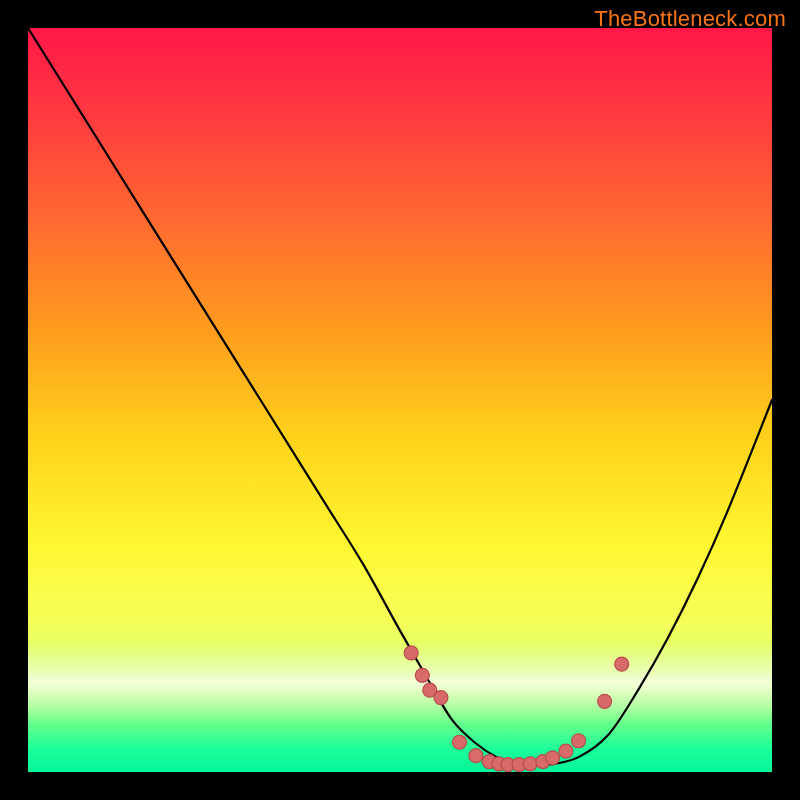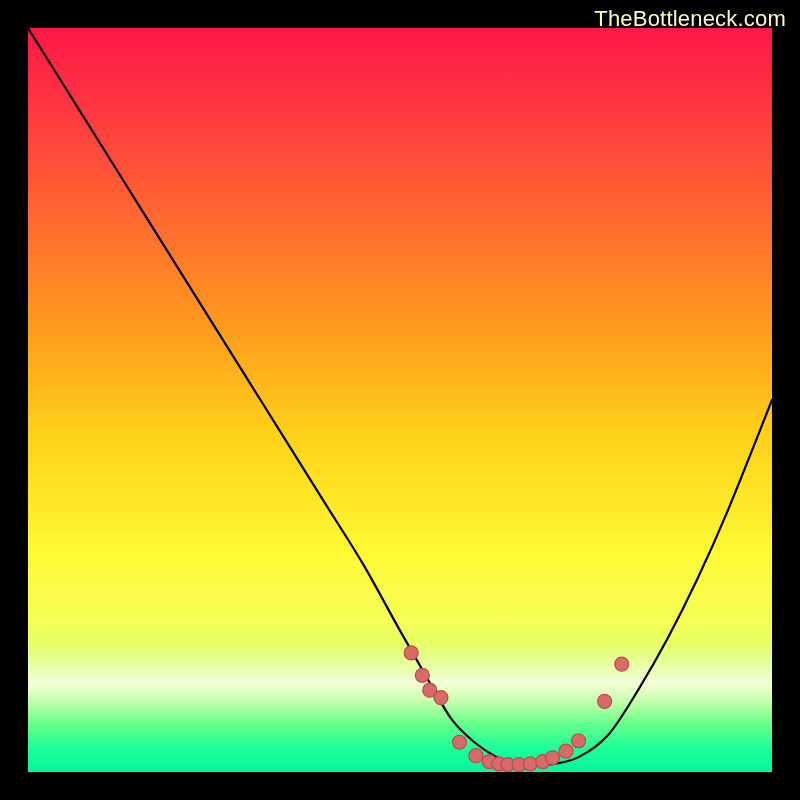--- a/index.html
+++ b/index.html
@@ -4,21 +4,21 @@
 <style>
   * { margin: 0; padding: 0; box-sizing: border-box; }
   html, body { width: 800px; height: 800px; overflow: hidden; background: #000; font-family: Arial, sans-serif; }
   .stage { position: relative; width: 800px; height: 800px; }
   .watermark {
     position: absolute;
     top: 6px;
     right: 14px;
     font-size: 22px;
     font-weight: 400;
-    color: #fef9c3;
+    color: #f97316;
     letter-spacing: 0.2px;
     z-index: 5;
     user-select: none;
   }
   .plot {
     position: absolute;
     left: 28px;
     top: 28px;
     width: 744px;
     height: 744px;

